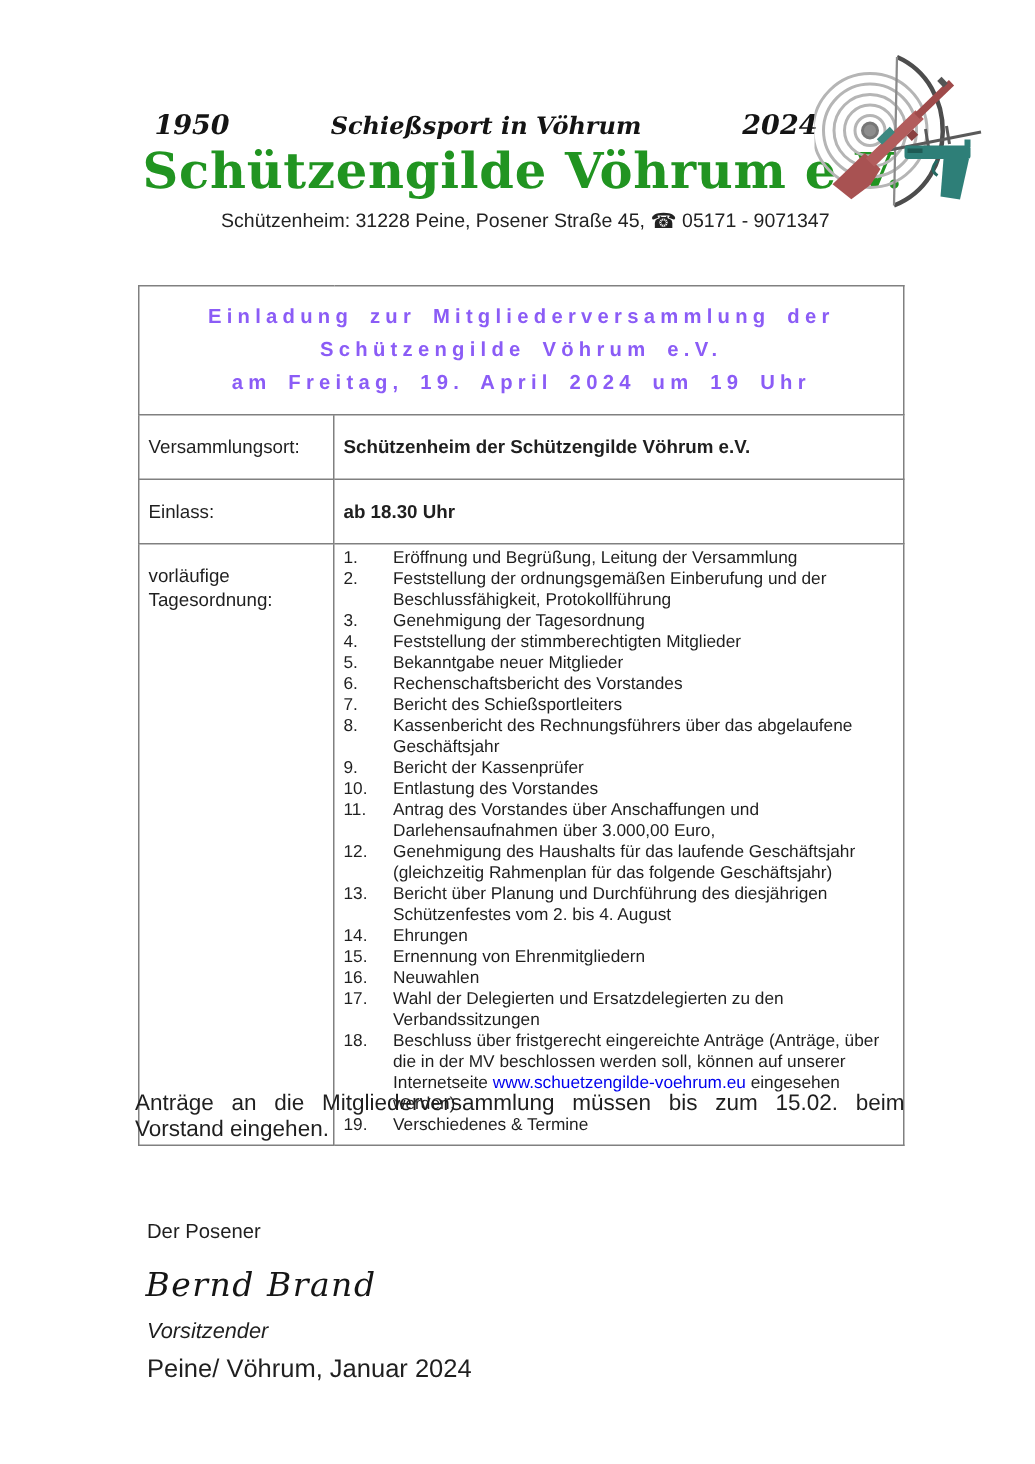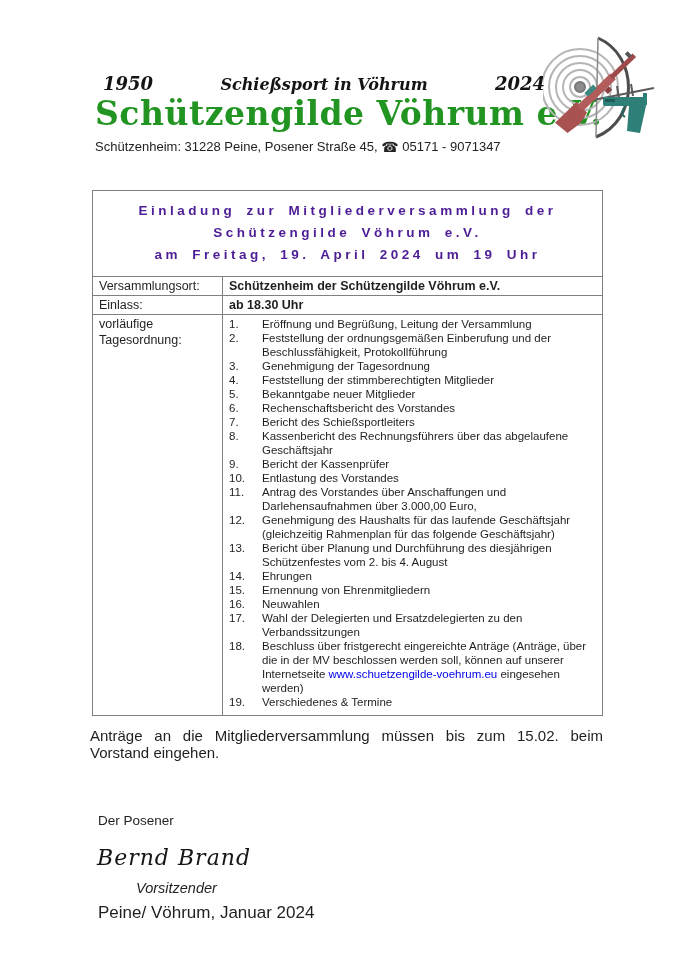--- a/index.html
+++ b/index.html
@@ -14,57 +14,57 @@
     font-family:"DejaVu Serif", serif;font-weight:bold;font-style:italic;
     font-size:18px;color:#141414;padding:0 8px;margin-top:39px;
   }
   .masthead-tagline{font-size:16px;}
   .club-name{
     text-align:center;font-family:"DejaVu Serif", serif;font-weight:bold;
     font-size:33px;line-height:38px;color:#219421;margin-top:1px;
     letter-spacing:0.5px;white-space:nowrap;
   }
   .club-address{
-    text-align:left;font-size:13px;color:#222;margin-top:5px;white-space:nowrap;
+    text-align:right;font-size:13px;color:#222;margin-top:5px;white-space:nowrap;
   }
   .phone-glyph{font-size:14px;position:relative;top:1px;}
   .logo{position:absolute;top:34px;left:543px;width:114px;height:108px;}
 
   .invite-table{
     position:absolute;top:190px;left:92px;width:511px;
     border-collapse:collapse;table-layout:fixed;
   }
   .invite-table td{
     border:1px solid #808080;vertical-align:top;
-    font-size:12.5px;line-height:16px;padding:1px 6px;
+    font-size:12.5px;line-height:16px;padding:13px 6px;
   }
   td.invite-head{
     text-align:center;font-weight:bold;font-size:13.5px;line-height:22px;
-    letter-spacing:3.5px;word-spacing:4px;padding:9px 4px 10px 4px;color:#4c1d95;
+    letter-spacing:3.5px;word-spacing:4px;padding:9px 4px 10px 4px;color:#8b5cf6;
   }
   col.label-col{width:130px;}
   .value-bold{font-weight:bold;}
   td.agenda-cell{padding:2px 4px 6px 6px;}
   .agenda-item{display:flex;font-size:11.5px;line-height:14px;}
   .agenda-num{flex:0 0 33px;}
   .agenda-text{flex:1;}
   .agenda-text a{color:#0000ee;text-decoration:none;cursor:pointer;}
   .label-two-line{font-size:12.5px;line-height:16px;}
 
   .deadline{
     position:absolute;top:727px;left:90px;width:513px;
     font-size:15px;line-height:17px;text-align:justify;
   }
   .board-label{position:absolute;top:813px;left:98px;font-size:13.5px;}
   .sig-name{
     position:absolute;top:845px;left:97px;
     font-family:"DejaVu Serif", serif;font-style:italic;font-size:22px;
     letter-spacing:1px;color:#151515;
   }
-  .sig-role{position:absolute;top:880px;left:98px;font-style:italic;font-size:14.5px;margin-left:38px;}
+  .sig-role{position:absolute;top:880px;left:98px;font-style:italic;font-size:14.5px;}
   .place-date{position:absolute;top:903px;left:98px;font-size:17px;}
 </style>
 </head>
 <body>
 
 <div class="masthead">
   <div class="masthead-years">
     <span>1950</span>
     <span class="masthead-tagline">Schießsport in Vöhrum</span>
     <span>2024</span>

